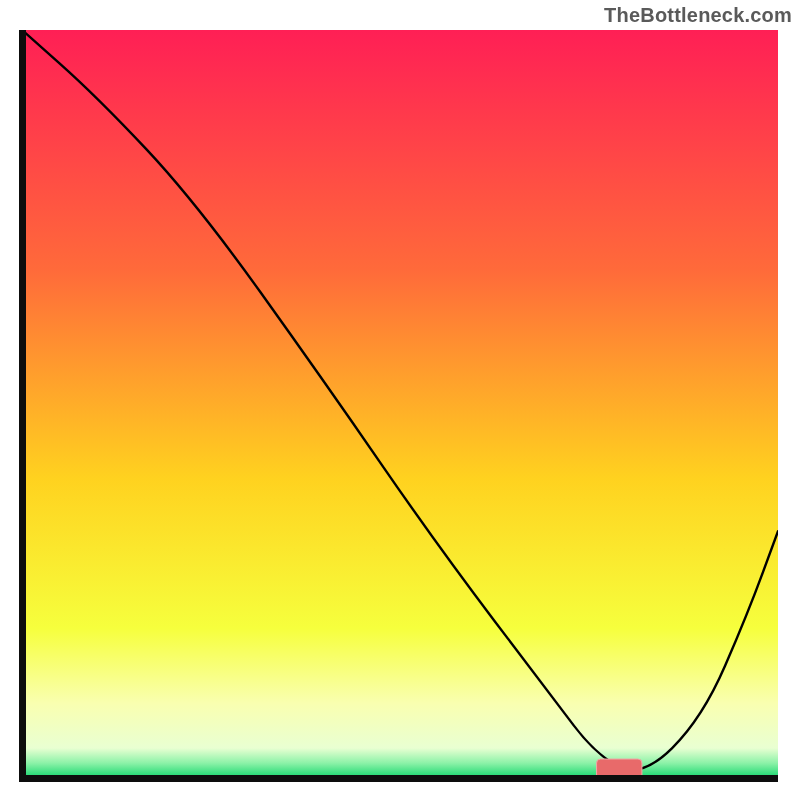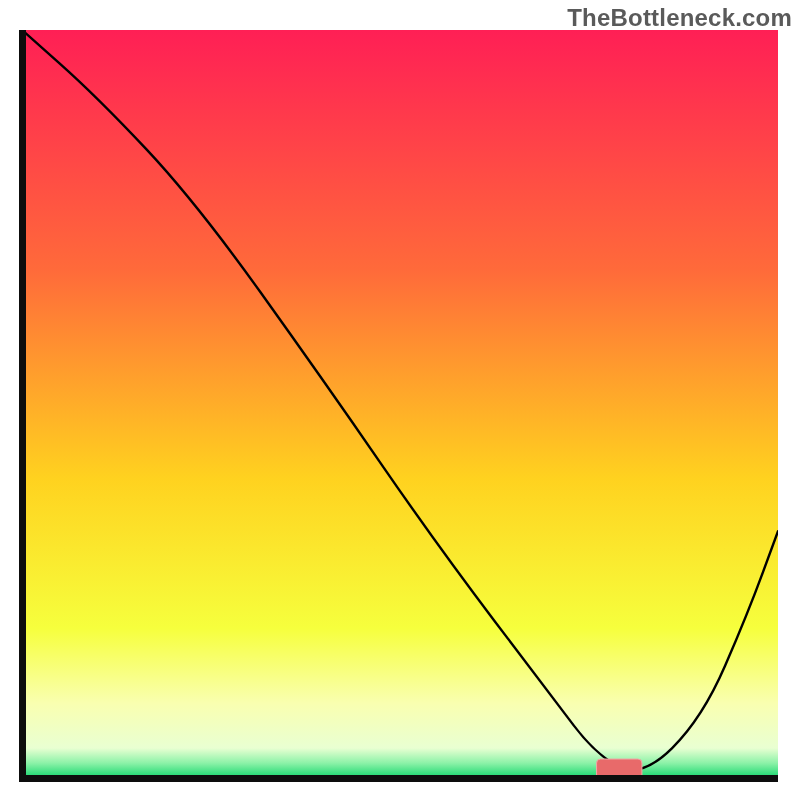--- a/index.html
+++ b/index.html
@@ -14,21 +14,21 @@
   .frame {
     position: relative;
     width: 800px;
     height: 800px;
     box-sizing: border-box;
   }
   .watermark {
     position: absolute;
     top: 4px;
     right: 8px;
-    font-size: 24px;
+    font-size: 20px;
     font-weight: 600;
     color: #5a5a5a;
     letter-spacing: 0.2px;
   }
   svg.plot {
     position: absolute;
     left: 0;
     top: 0;
     width: 800px;
     height: 800px;

